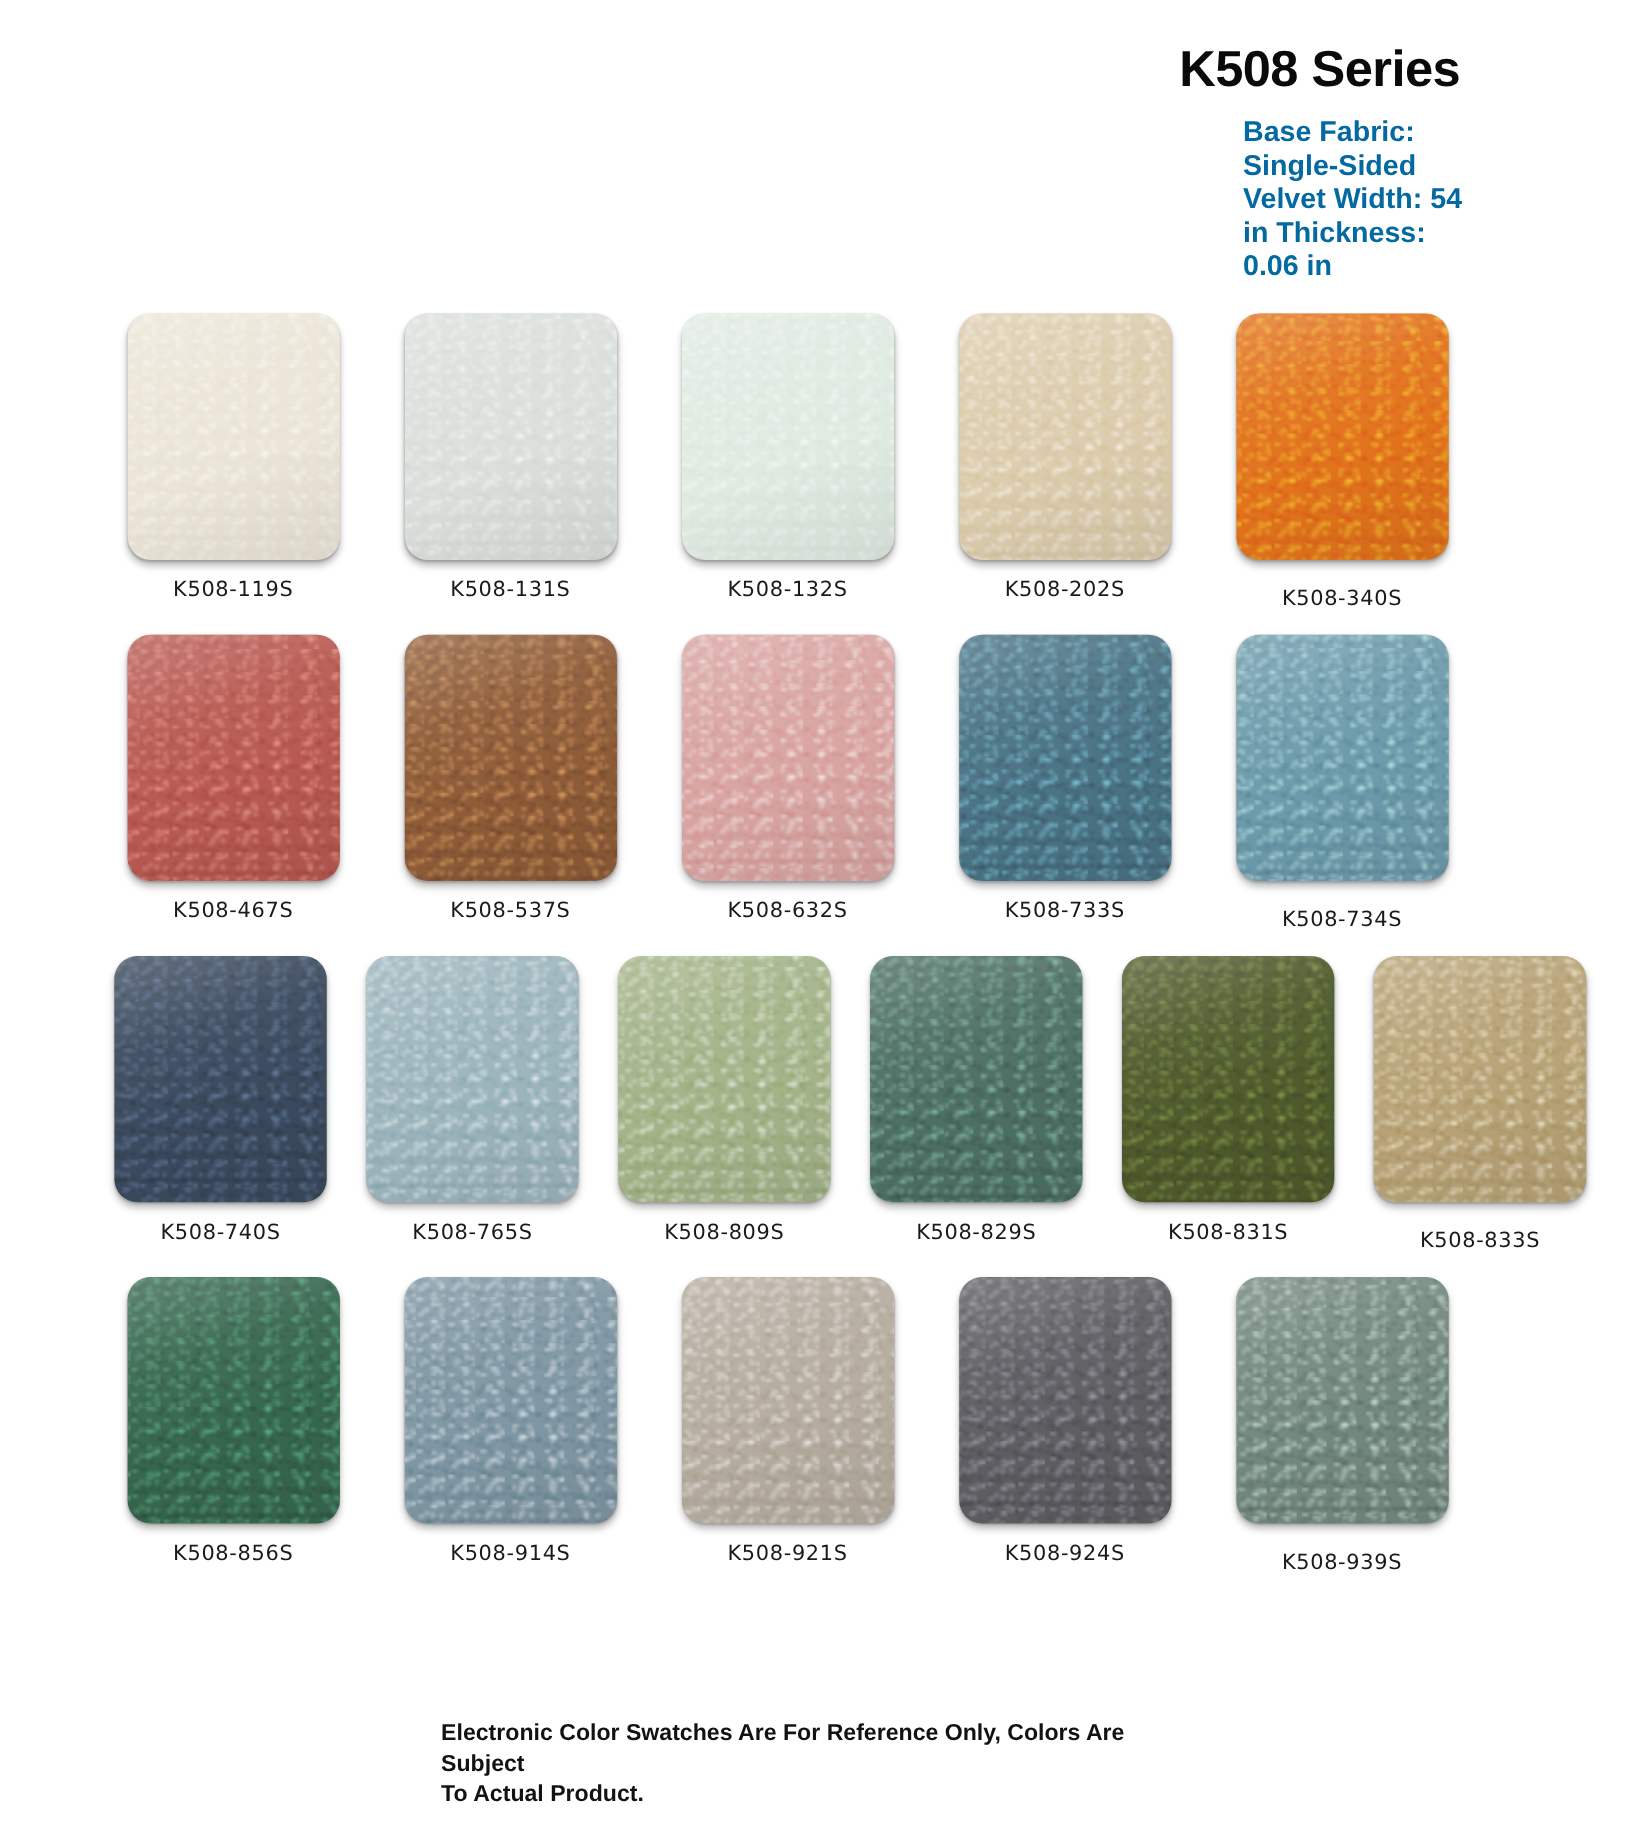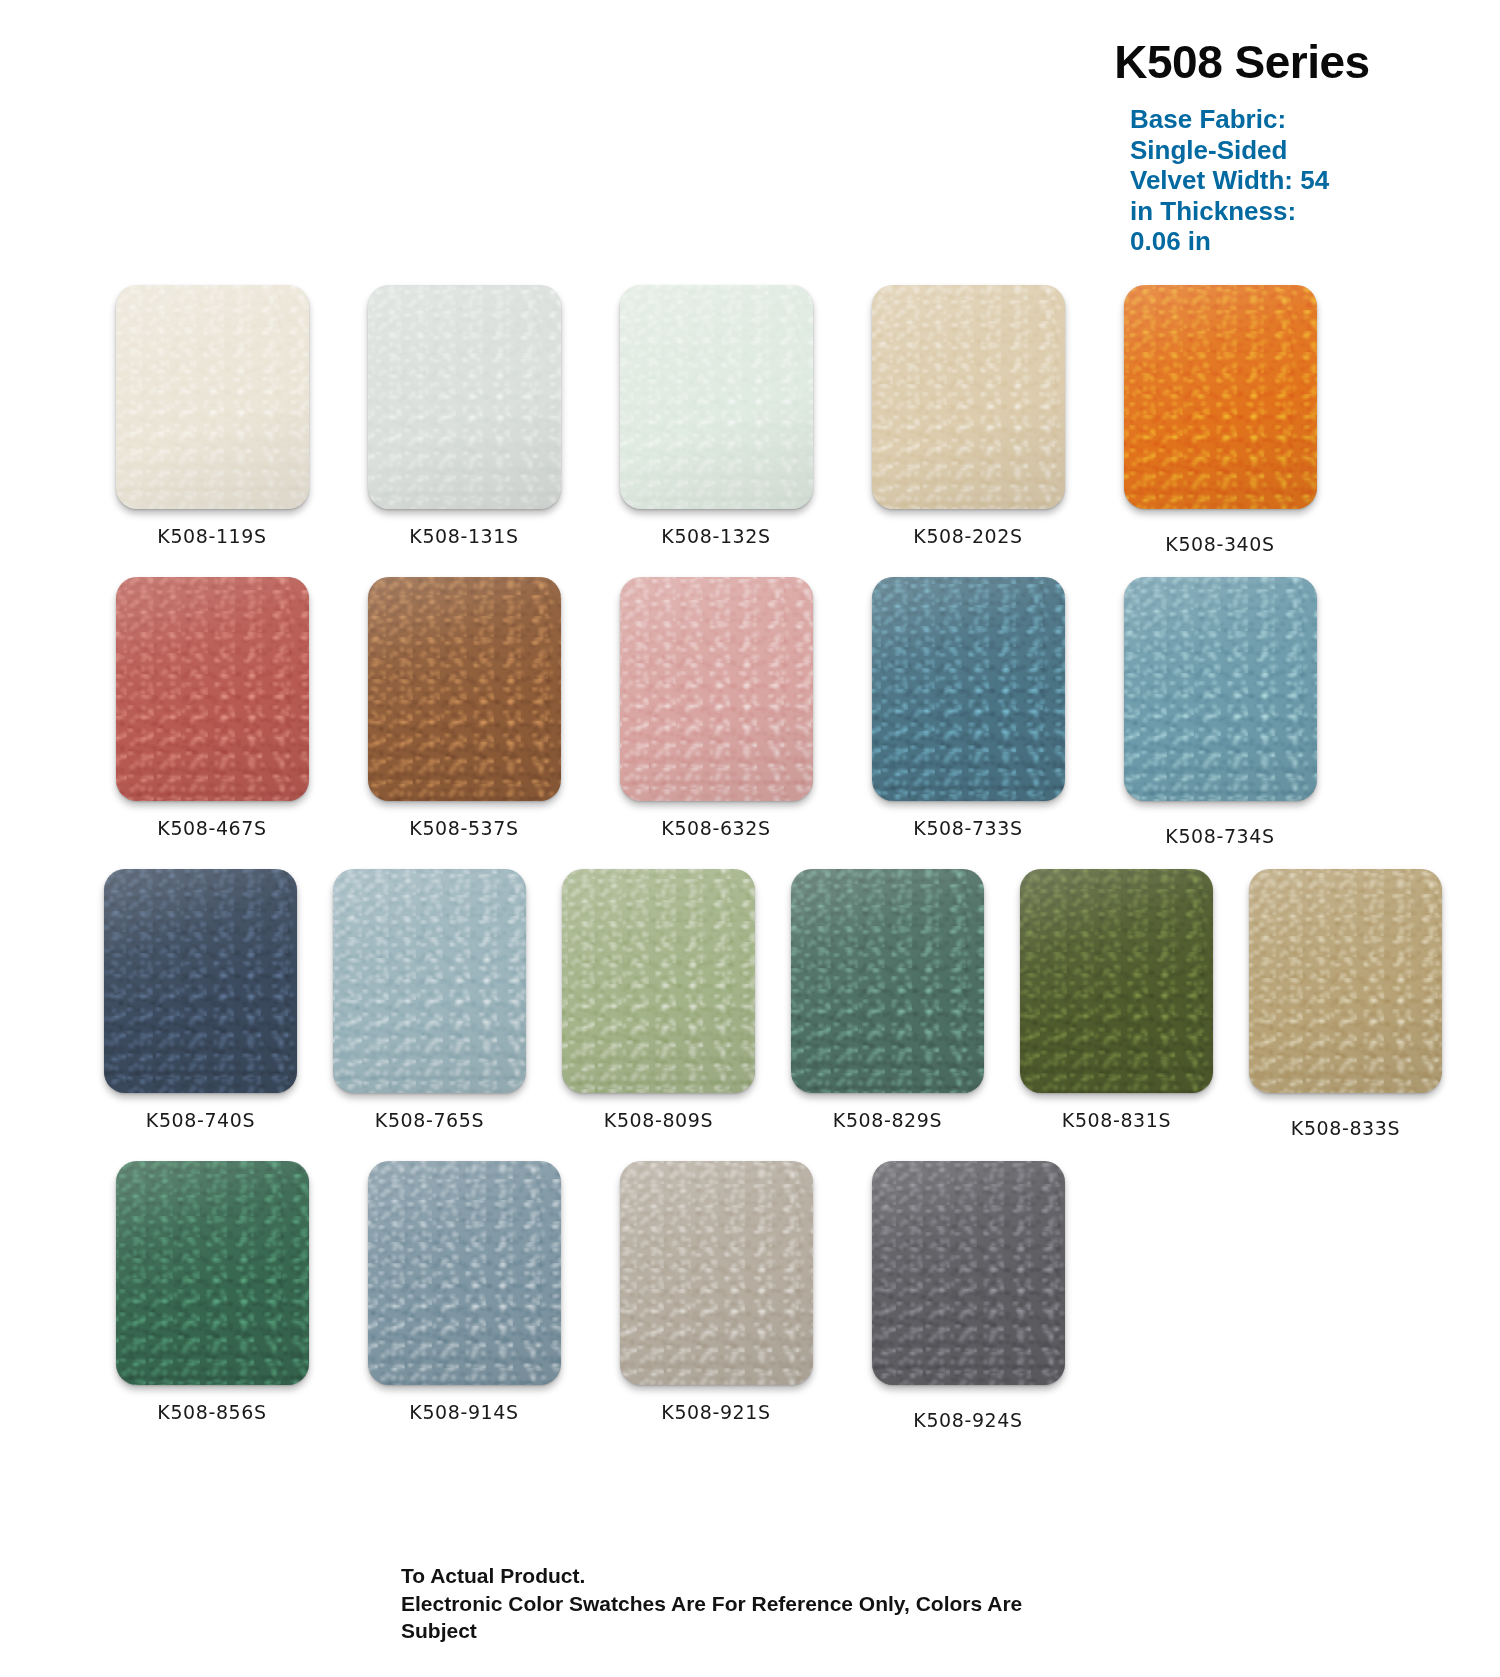--- a/index.html
+++ b/index.html
@@ -23,21 +23,21 @@
     top: 38px;
     right: 88px;
     width: 340px;
     text-align: left;
   }
   #series-title {
     font-size: 46px;
     font-weight: bold;
     letter-spacing: -0.5px;
     line-height: 1.05;
-    text-align: center;
+    text-align: left;
     margin: 0 0 18px 0;
     color: #0a0a0a;
   }
   #spec-block {
     font-size: 26px;
     font-weight: bold;
     line-height: 1.17;
     color: #0369a1;
     padding-left: 58px;
   }
@@ -337,19 +337,28 @@
       </div>
       <div class="cell">
         <div class="swatch-wrap">
           <div class="swatch" style="background-color: rgb(94, 94, 99);">
             <div class="grain" style="background-position: 24px 2px;"></div>
             <div class="sheen"></div>
           </div>
         </div>
         <div class="label">K508-924S</div>
       </div>
+      <div class="cell">
+        <div class="swatch-wrap">
+          <div class="swatch" style="background-color: rgb(116, 137, 126);">
+            <div class="grain" style="background-position: 1px 7px;"></div>
+            <div class="sheen"></div>
+          </div>
+        </div>
+        <div class="label">K508-939S</div>
+      </div>
     </div>
   </div>
 
 <div id="footer">
+  <div>Electronic Color Swatches Are For Reference Only, Colors Are Subject</div>
   <div>To Actual Product.</div>
-  <div>Electronic Color Swatches Are For Reference Only, Colors Are Subject</div>
 </div>
 
 </body></html>

